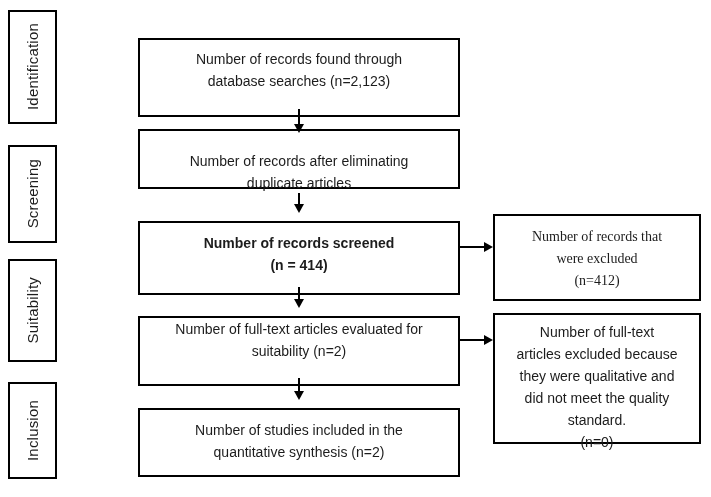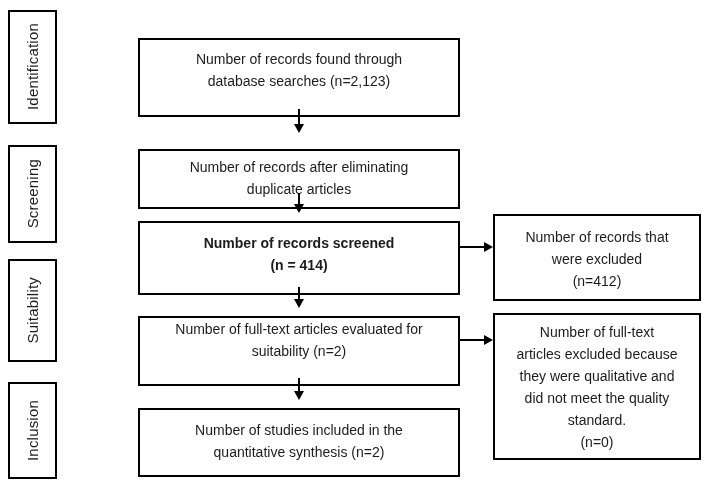--- a/index.html
+++ b/index.html
@@ -82,37 +82,37 @@
   <div class="box stage-box" style="left:8px; top:259px; width:49px; height:103px;">
     <span class="stage-label">Suitability</span>
   </div>
   <div class="box stage-box" style="left:8px; top:382px; width:49px; height:97px;">
     <span class="stage-label">Inclusion</span>
   </div>
 
   <div class="box flow-box" style="left:138px; top:30px; width:322px; height:79px; padding-top:8px;">Number of records found through
 database searches (n=2,123)</div>
 
-  <div class="box flow-box" style="left:138px; top:141px; width:322px; height:60px; padding-top:5px;">Number of records after eliminating
+  <div class="box flow-box" style="left:138px; top:121px; width:322px; height:60px; padding-top:19px;">Number of records after eliminating
 duplicate articles</div>
 
   <div class="box flow-box" style="left:138px; top:213px; width:322px; height:74px; padding-top:9px;font-weight:bold;">Number of records screened
 (n = 414)</div>
 
   <div class="box flow-box" style="left:138px; top:308px; width:322px; height:70px; padding-top:0;">Number of full-text articles evaluated for
 suitability (n=2)</div>
 
   <div class="box flow-box" style="left:138px; top:400px; width:322px; height:69px; padding-top:9px;text-align:center;">Number of studies included in the
 quantitative synthesis (n=2)</div>
 
-  <div class="box flow-box" style="left:493px; top:206px; width:208px; height:87px; padding-top:10px;">Number of records that
+  <div class="box flow-box" style="left:493px; top:206px; width:208px; height:87px; padding-top:10px;font-family:Liberation Serif, serif;">Number of records that
 were excluded
 (n=412)</div>
 
-  <div class="box flow-box" style="left:493px; top:305px; width:208px; height:147px; padding-top:6px;">Number of full-text
+  <div class="box flow-box" style="left:493px; top:305px; width:208px; height:131px; padding-top:6px;">Number of full-text
 articles excluded because
 they were qualitative and
 did not meet the quality
 standard.
 (n=0)</div>
 
   <div>
     <div class="arrow-line-v" style="left:298px; top:109px; height:16px;"></div>
     <div class="arrow-head-down" style="left:294px; top:124px;"></div>
   </div>

